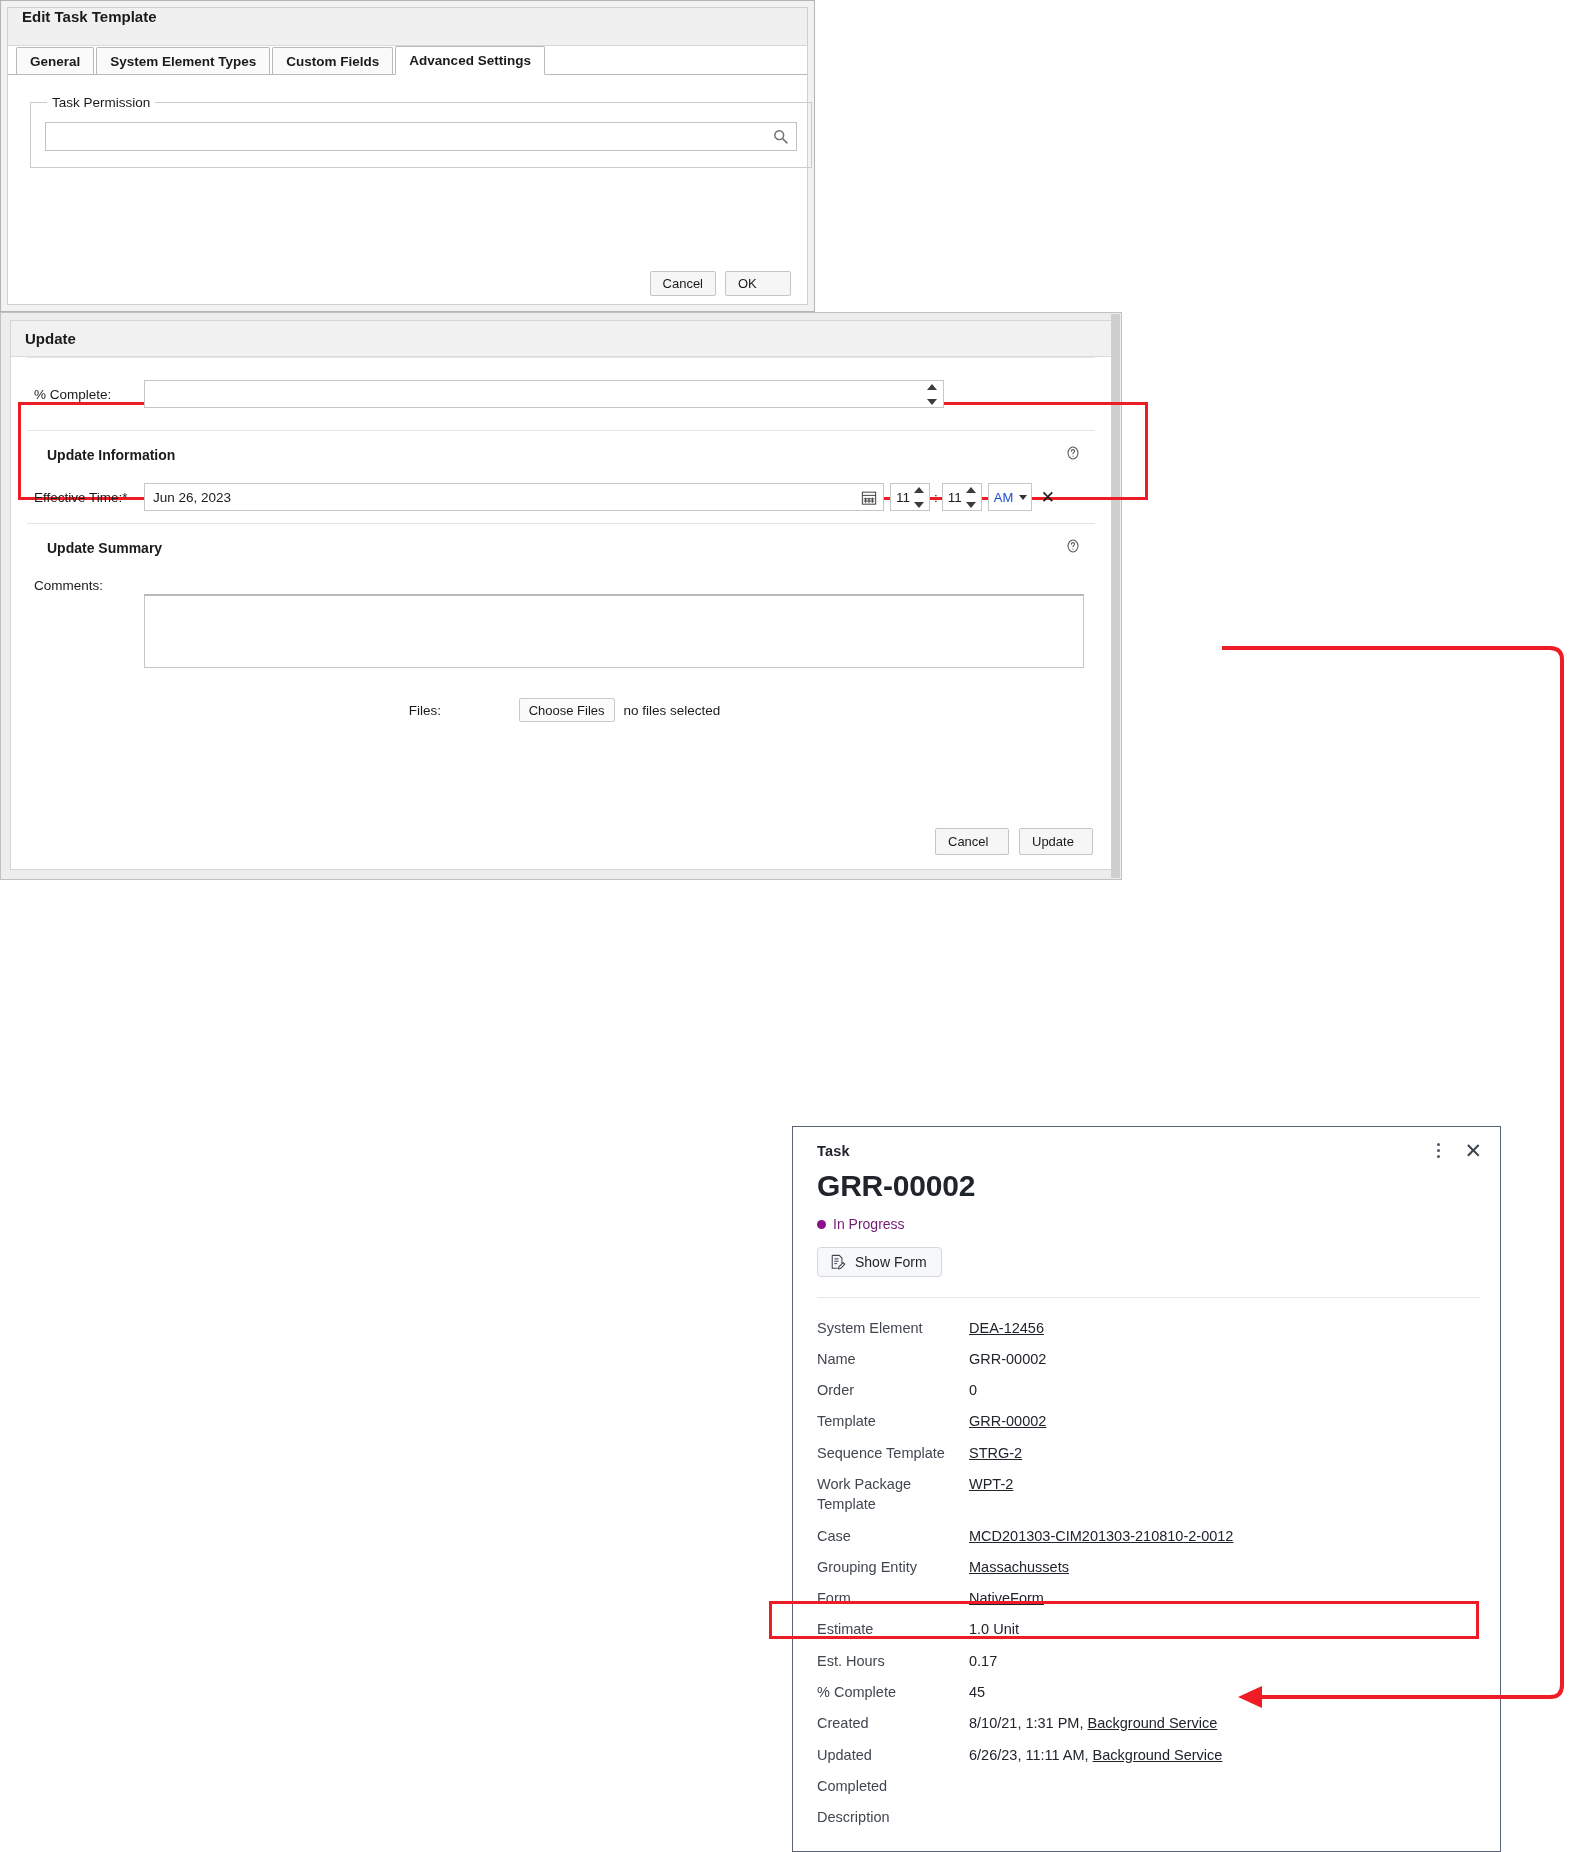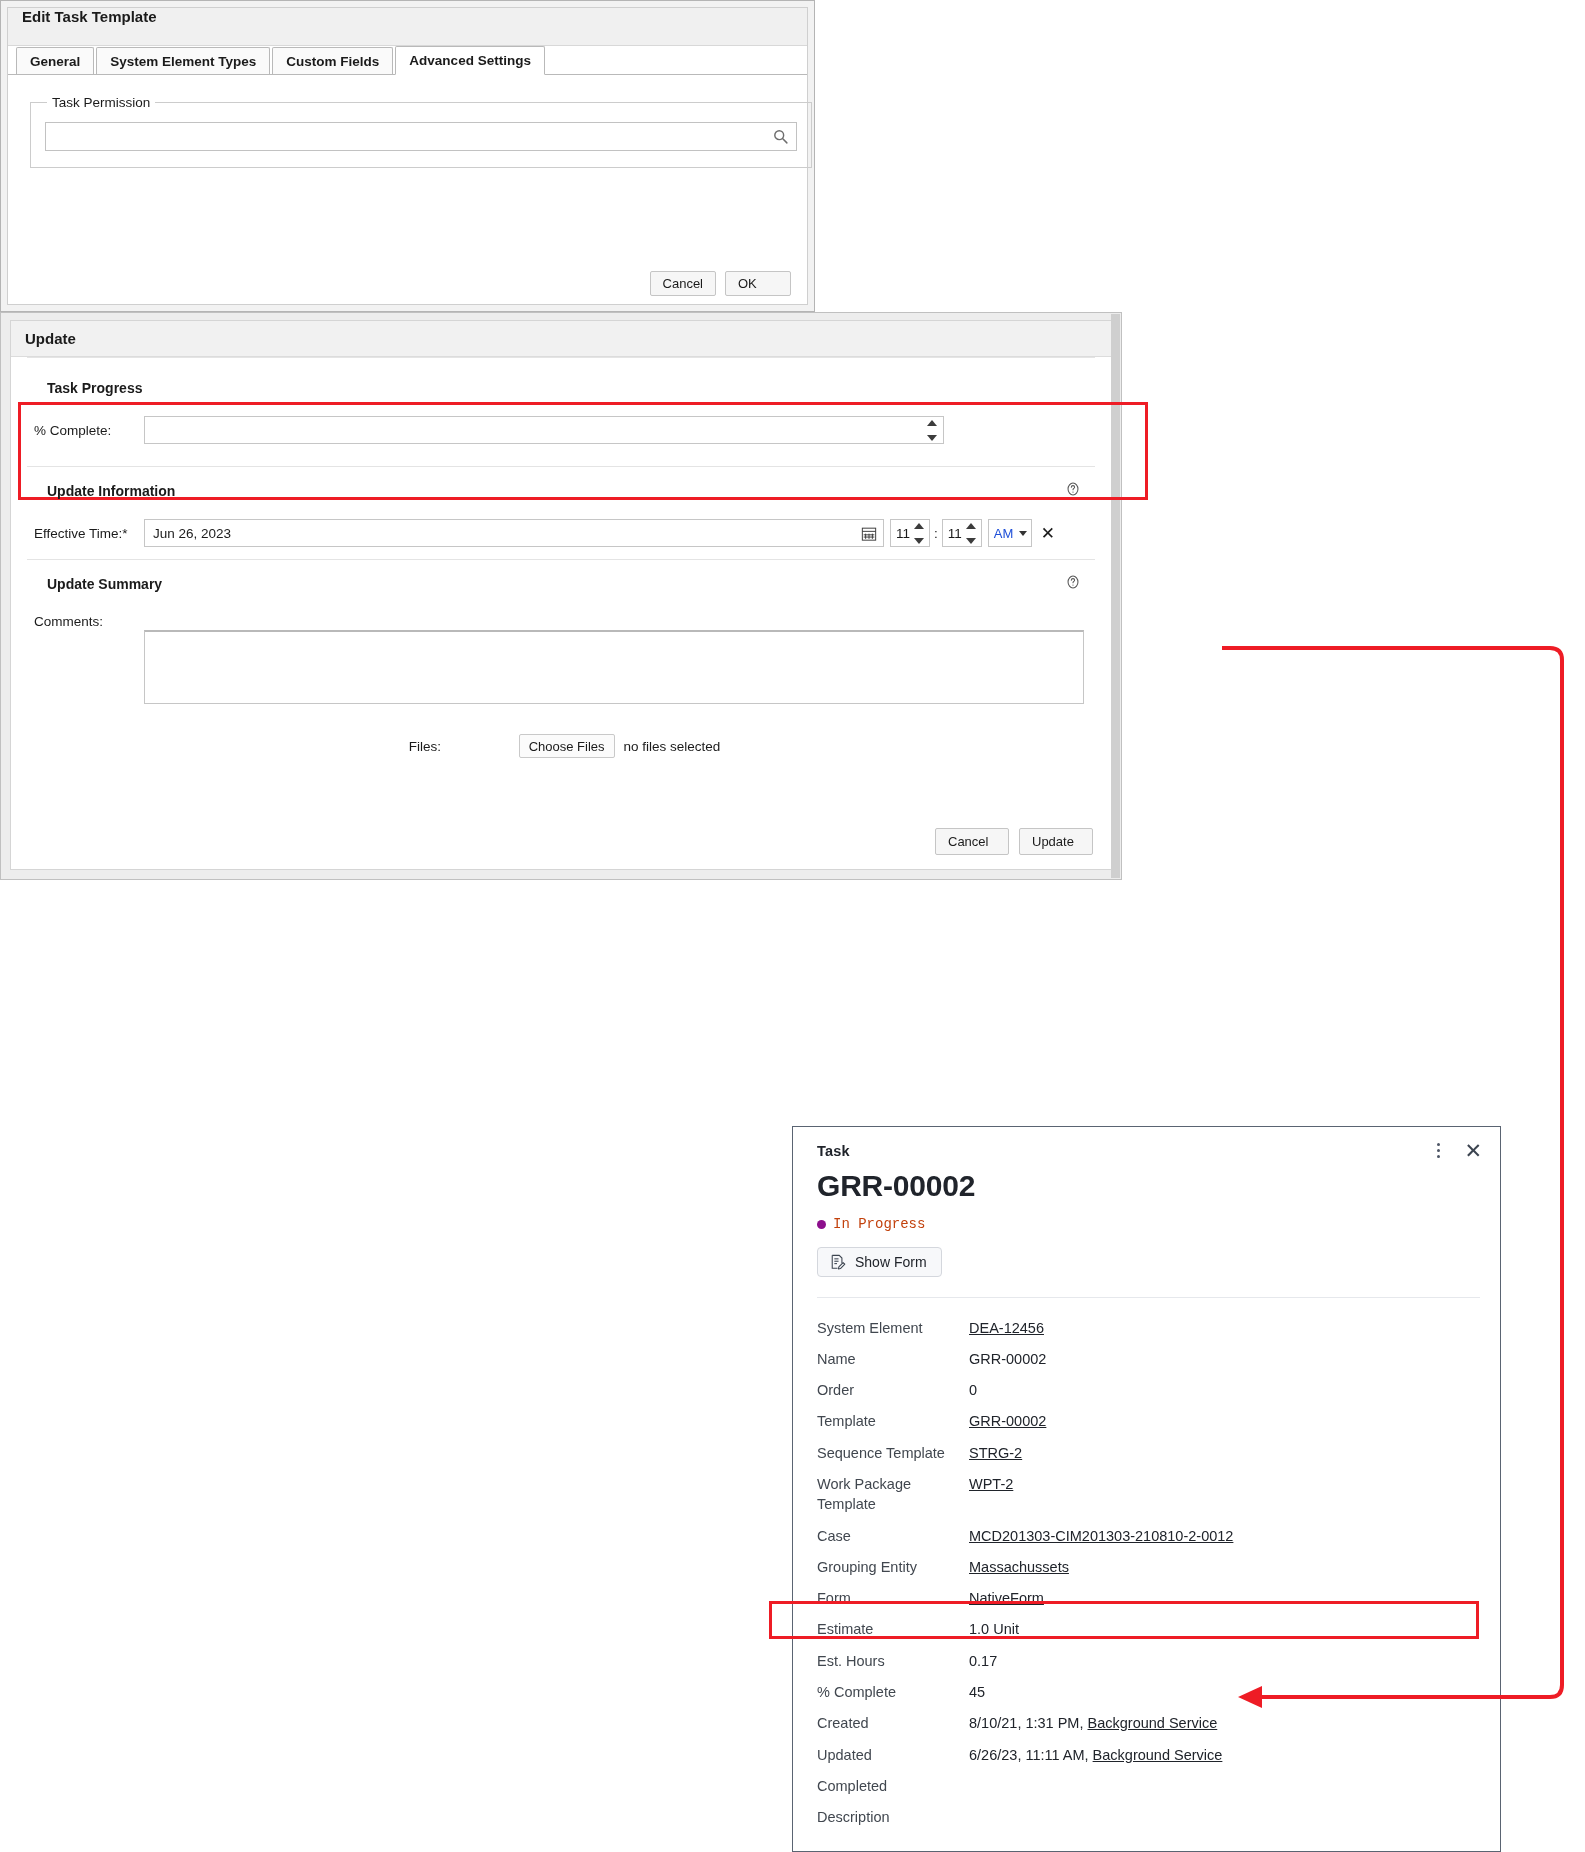--- a/index.html
+++ b/index.html
@@ -314,21 +314,21 @@
   .tp-actions {
     position: absolute; right: 18px; top: 13px;
     display: flex; align-items: center; gap: 22px;
   }
   .kebab { display: flex; flex-direction: column; gap: 3px; cursor: pointer; padding: 2px; }
   .kebab span { width: 3px; height: 3px; border-radius: 50%; background: #4d5565; display: block; }
   .close-x { font-size: 21px; color: #3c4450; cursor: pointer; line-height: 1; font-weight: 300; }
   .tp-id { font-size: 30px; font-weight: bold; color: #20242b; margin-top: 10px; letter-spacing: -.2px; }
   .tp-status { display: flex; align-items: center; gap: 7px; margin-top: 13px; }
   .dot { width: 9px; height: 9px; border-radius: 50%; background: #8c0f8c; display: block; }
-  .tp-status span.txt { font-size: 14px; color: #c2410c; font-family: Liberation Mono, monospace; }
+  .tp-status span.txt { font-size: 14px; color: #701a75; }
   .show-form {
     margin-top: 15px;
     display: inline-flex; align-items: center; gap: 9px;
     height: 30px; padding: 0 14px 0 11px;
     border: 1px solid #d4d7dd; border-radius: 4px;
     background: #f7f8fa;
     font-size: 14px; color: #20242b;
     cursor: pointer;
   }
   .form-icon { width: 17px; height: 18px; color: #3c4450; }
@@ -419,21 +419,20 @@
   <div id="dlg-update">
     <div id="dlg-update-inner">
       <div class="upd-scroll-right"></div>
 
       <div class="upd-titlebar">
         <span>Update</span>
       </div>
 
       <div class="sect" style="padding-top:22px;padding-bottom:22px;border-top:1px solid #e4e4e4;">
         <div id="progress-highlight"></div>
-        <div class="sect-title">Task Progress</div>
         <div class="frow">
           <span class="flabel">% Complete:</span>
           <div class="fld" style="width:800px;">
             <input type="text" value="" placeholder="" style="">
             <span class="spin">
                 <i class="up"></i>
                 <i class="down"></i>
               </span>
           </div>
         </div>

